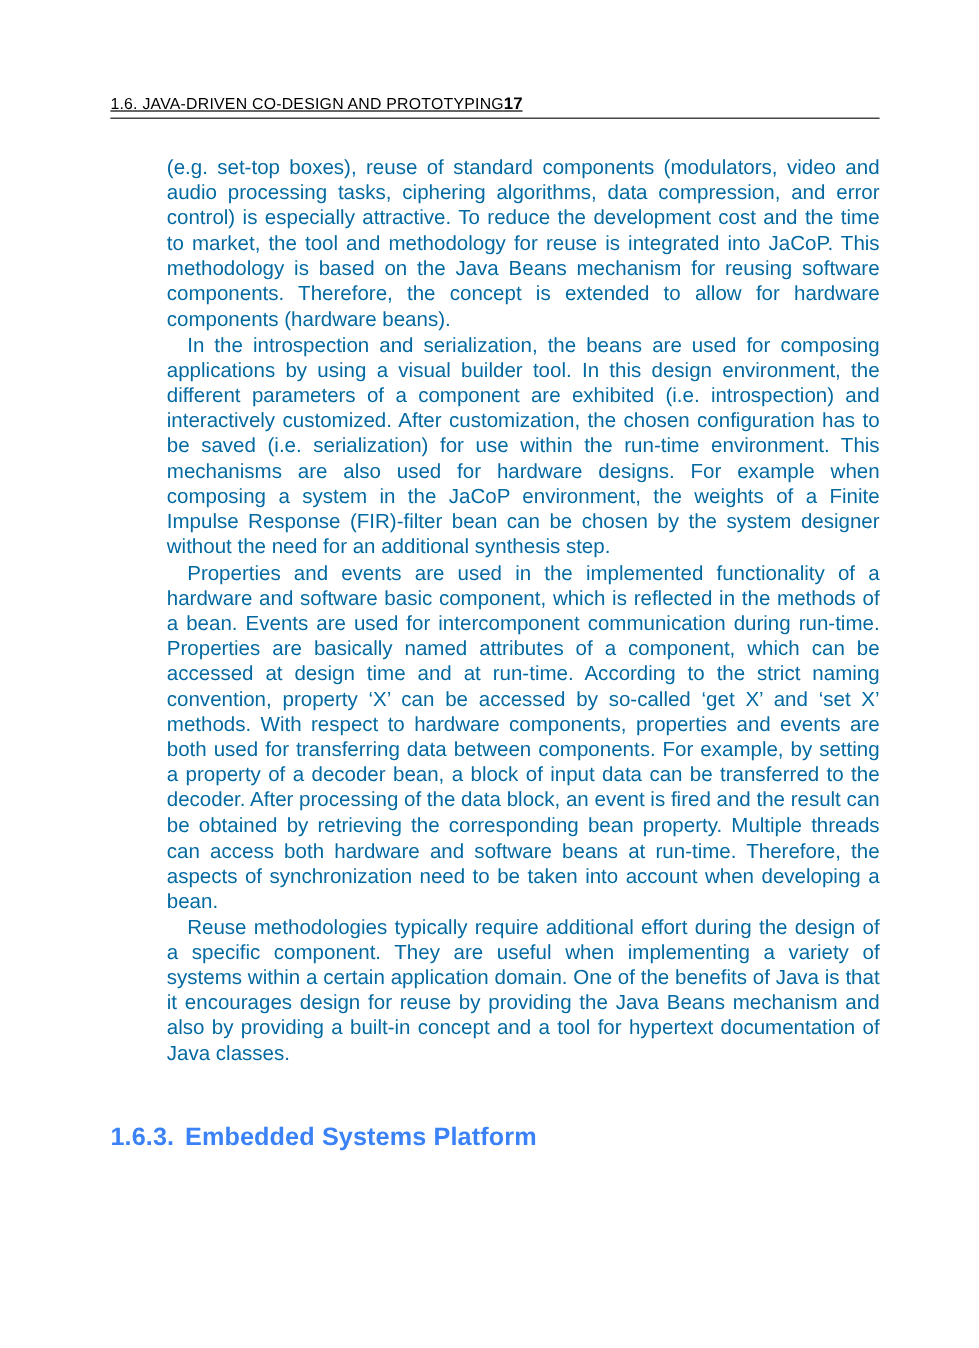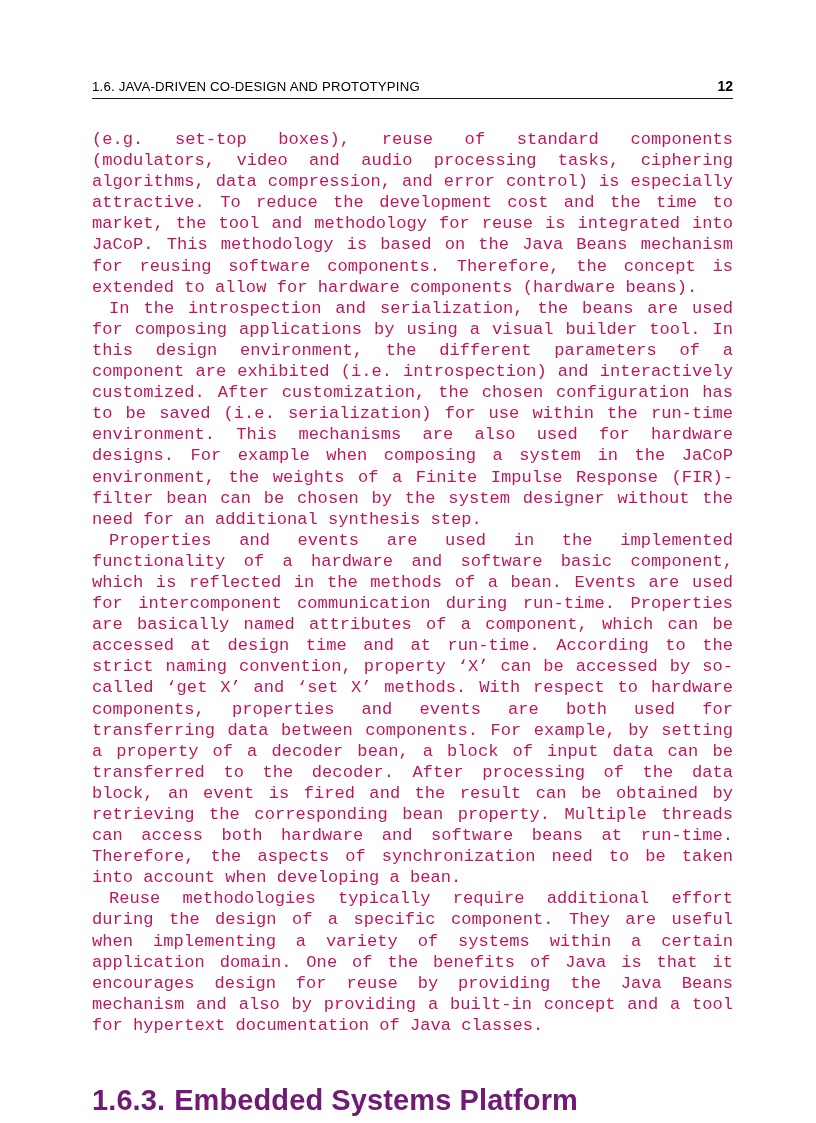--- a/index.html
+++ b/index.html
@@ -19,83 +19,85 @@
   .content {
     position: absolute;
     left: 92px;
     top: 78px;
     width: 641px;
   }
   
   .runhead {
     display: flex;
     align-items: baseline;
-    justify-content: space-between;
+    justify-content: flex-start;
     font-family: "Liberation Sans", sans-serif;
     color: #000000;
     padding-bottom: 4px;
     border-bottom: 1.4px solid #1a1a1a;
+    text-decoration: underline;
   }
   .runhead-title {
     font-size: 13.2px;
     letter-spacing: 0.2px;
     white-space: nowrap;
   }
   .runhead-folio {
     font-size: 14px;
     font-weight: bold;
   }
   
   .body-block {
     margin-top: 30px;
-    font-family: Liberation Mono, monospace;
-    color: #be185d;
+    font-family: Liberation Sans, sans-serif;
+    color: #0369a1;
     font-size: 17.1px;
     line-height: 21.1px;
     text-align: justify;
     text-justify: inter-word;
     -webkit-hyphens: none;
     hyphens: none;
+    margin-left: 47px;
   }
   p.para {
     margin: 0;
     text-indent: 0;
   }
   p.para.indent {
     text-indent: 17px;
   }
   p.para.last-line-full {
     text-align-last: left;
   }
   
   .section-heading {
     font-family: "Liberation Sans", sans-serif;
     font-weight: bold;
-    font-size: 29px;
-    color: #701a75;
+    font-size: 21px;
+    color: #3b82f6;
     letter-spacing: 0.1px;
     margin: 47px 0 17px 0;
     line-height: 1.2;
   }
   .section-heading .num {
     margin-right: 9px;
   }
   .after-heading {
     margin-top: 26px;
   }
 </style>
 </head>
 <body>
 
 <div class="page">
   <div class="content">
 
     <div class="runhead">
       <span class="runhead-title">1.6.  JAVA-DRIVEN CO-DESIGN AND PROTOTYPING</span>
-      <span class="runhead-folio">12</span>
+      <span class="runhead-folio">17</span>
     </div>
 
     <div class="body-block">
       <p class="para last-line-full">(e.g. set-top boxes), reuse of standard components (modulators, video and audio processing tasks, ciphering algorithms, data compression, and error control) is especially attractive. To reduce the development cost and the time to market, the tool and methodology for reuse is integrated into JaCoP. This methodology is based on the Java Beans mechanism for reusing software components. Therefore, the concept is extended to allow for hardware components (hardware beans).</p>
       <p class="para indent last-line-full">In the introspection and serialization, the beans are used for composing applications by using a visual builder tool. In this design environment, the different parameters of a component are exhibited (i.e. introspection) and interactively customized. After customization, the chosen configuration has to be saved (i.e. serialization) for use within the run-time environment. This mechanisms are also used for hardware designs. For example when composing a system in the JaCoP environment, the weights of a Finite Impulse Response (FIR)-filter bean can be chosen by the system designer without the need for an additional synthesis step.</p>
       <p class="para indent last-line-full">Properties and events are used in the implemented functionality of a hardware and software basic component, which is reflected in the methods of a bean. Events are used for intercomponent communication during run-time. Properties are basically named attributes of a component, which can be accessed at design time and at run-time. According to the strict naming convention, property ‘X’ can be accessed by so-called ‘get X’ and ‘set X’ methods. With respect to hardware components, properties and events are both used for transferring data between components. For example, by setting a property of a decoder bean, a block of input data can be transferred to the decoder. After processing of the data block, an event is fired and the result can be obtained by retrieving the corresponding bean property. Multiple threads can access both hardware and software beans at run-time. Therefore, the aspects of synchronization need to be taken into account when developing a bean.</p>
       <p class="para indent last-line-full">Reuse methodologies typically require additional effort during the design of a specific component. They are useful when implementing a variety of systems within a certain application domain. One of the benefits of Java is that it encourages design for reuse by providing the Java Beans mechanism and also by providing a built-in concept and a tool for hypertext documentation of Java classes.</p>
     </div>
 
     <h2 class="section-heading">

